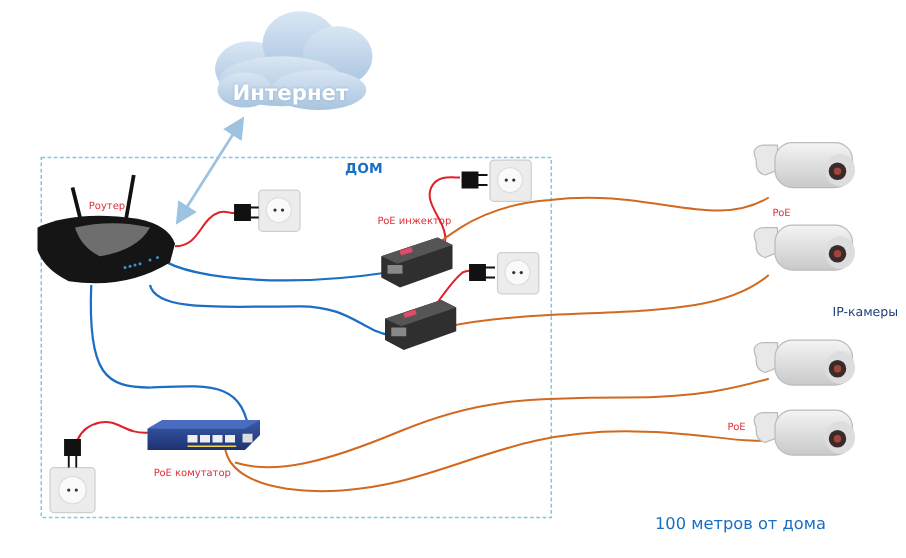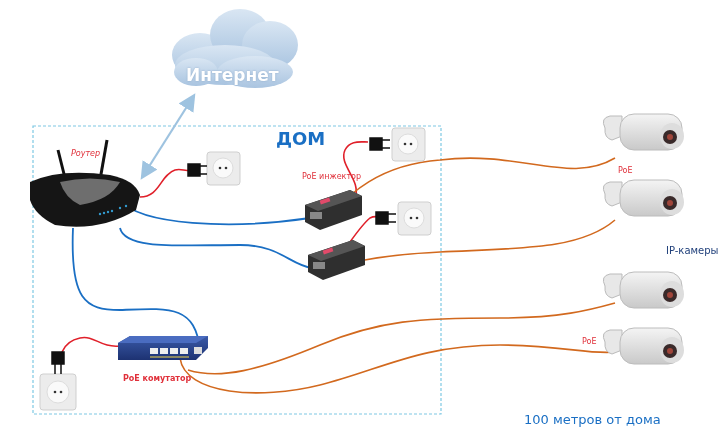--- a/index.html
+++ b/index.html
@@ -157,20 +157,20 @@
   <g transform="translate(600,324)">
     <path d="M5,18 Q0,8 10,6 L22,6 L22,26 L12,30 Q4,28 5,18 Z" fill="#e8e8e8" stroke="#bbb"></path>
     <rect x="20" y="4" width="62" height="36" rx="14" fill="url(#camG)" stroke="#bcbcbc"></rect>
     <ellipse cx="72" cy="26" rx="12" ry="13" fill="#ddd"></ellipse>
     <circle cx="70" cy="27" r="7" fill="#3a2a2a"></circle>
       <circle cx="70" cy="27" r="3" fill="#a0453a"></circle>
   </g>
 </svg>
 
 <div class="lbl" style="left:186px; top:50px; font-size:17px; font-weight:bold; color:#ffffff; text-shadow:0 0 2px #8aa9c9;margin-top:15px;">Интернет</div>
-<div class="lbl blue-lbl" style="left:276px; top:128px; font-size:18px; font-weight:bold;">ДОМ</div>
-<div class="lbl red-lbl" style="left:71px; top:149px;font-style:italic;">Роутер</div>
+<div class="lbl blue-lbl" style="left:276px; top:128px; font-size:11px; font-weight:bold;">ДОМ</div>
+<div class="lbl red-lbl" style="left:71px; top:160px;">Роутер</div>
 <div class="lbl red-lbl" style="left:302px; top:172px;">PoE инжектор</div>
-<div class="lbl red-lbl" style="left:123px; top:374px;font-weight:bold;">PoE комутатор</div>
+<div class="lbl red-lbl" style="left:123px; top:374px;">PoE комутатор</div>
 <div class="lbl red-lbl" style="left:618px; top:166px;">PoE</div>
 <div class="lbl red-lbl" style="left:582px; top:337px;">PoE</div>
 <div class="lbl blue-lbl" style="left:626px; top:245px; font-size:10px; color:#1f3f7a;margin-left:40px;">IP-камеры</div>
 <div class="lbl blue-lbl" style="left:524px; top:412px; font-size:13px;">100 метров от дома</div>
 
 </body></html>

